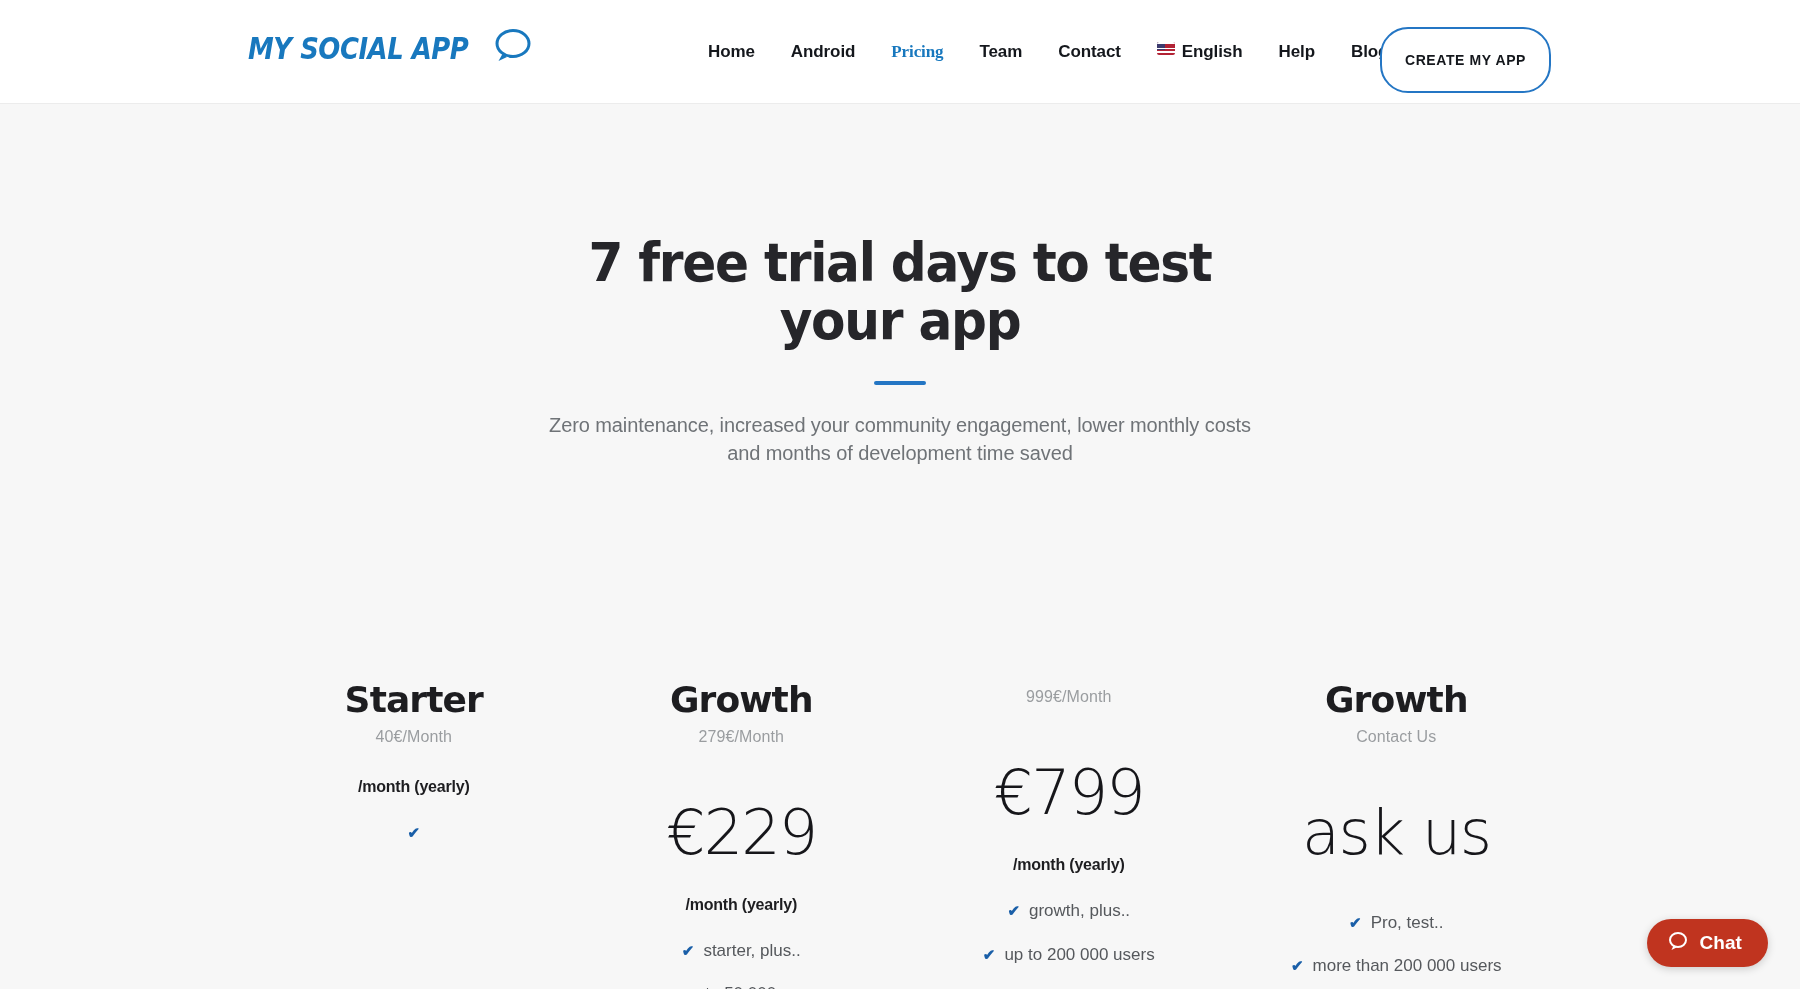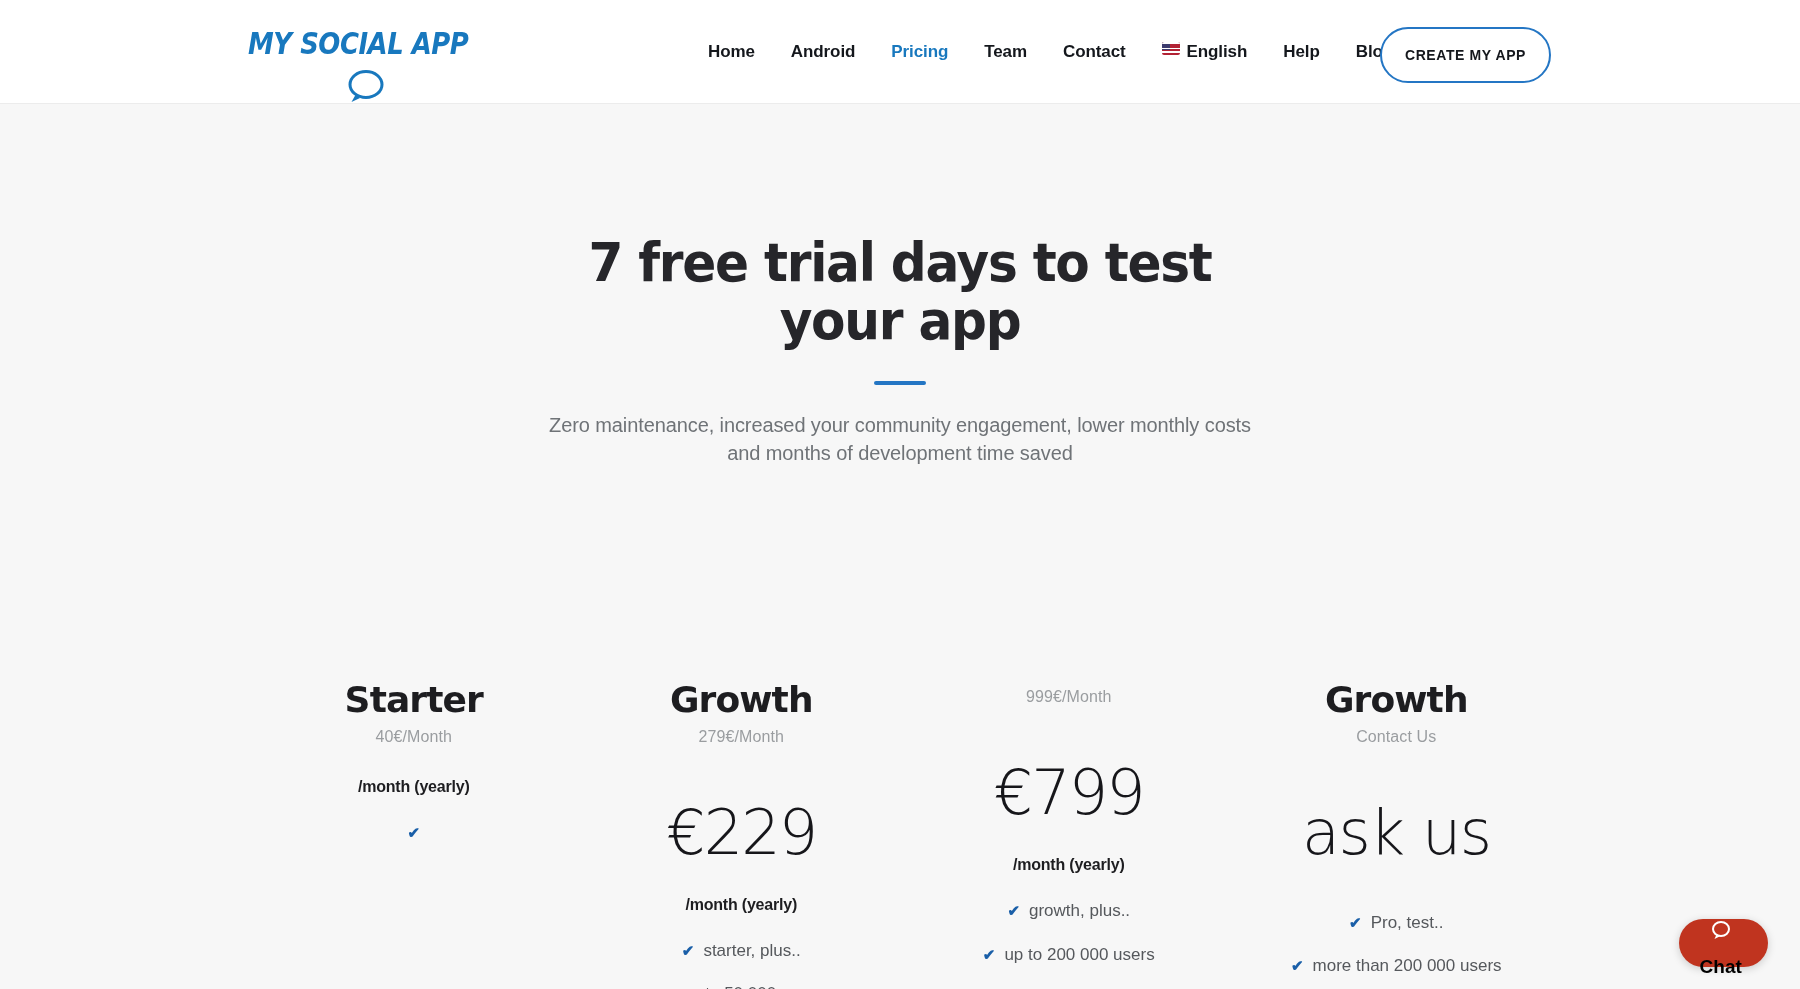--- a/index.html
+++ b/index.html
@@ -29,21 +29,20 @@
   }
 
   .logo {
     position:absolute;
     left:248px;
     top:28px;
     display:flex;
     align-items:center;
     gap:10px;
     cursor:pointer;
-    flex-direction:column;
   }
   .logo-text {
     font-family:"DejaVu Sans", sans-serif;
     font-weight:700;
     font-style:italic;
     font-size:27px;
     letter-spacing:-0.5px;
     color:#1878BE;
     white-space:nowrap;
     transform:scaleY(1.12) scaleX(0.96);
@@ -65,21 +64,21 @@
     font-weight:700;
     color:#14171c;
     padding:0 18px;
     white-space:nowrap;
     cursor:pointer;
     letter-spacing:-0.1px;
     display:flex;
     align-items:flex-start;
     gap:7px;
   }
-  .nav-item.active { color:#1878BE; }
+  .nav-item.active { color:#1878BE;font-family:Liberation Serif, serif; }
 
   .flag-icon {
     display:inline-block;
     width:18px; height:13px;
     border-radius:2px;
     position:relative;
     overflow:hidden;
     background:#b22234;
     flex:none;
   }
@@ -94,21 +93,21 @@
     position:absolute; left:0; top:0;
     width:8px; height:7.5px;
     background:#3c3b6e;
   }
 
   .cta-button {
     position:absolute;
     left:1380px;
     top:27px;
     width:171px;
-    height:56px;
+    height:66px;
     border:2px solid #2476c4;
     border-radius:28px;
     background:#ffffff;
     display:flex;
     align-items:center;
     justify-content:center;
     font-size:14px;
     font-weight:700;
     letter-spacing:0.6px;
     color:#14171c;
@@ -229,27 +228,26 @@
     position:fixed;
     right:32px;
     bottom:22px;
     height:48px;
     padding:0 26px 0 20px;
     background:#C0341F;
     border-radius:26px;
     display:flex;
     align-items:center;
     gap:10px;
-    color:#000000;
+    color:#ffffff;
     font-size:19px;
     font-weight:700;
     letter-spacing:0.1px;
     cursor:pointer;
     box-shadow:0 2px 8px rgba(0,0,0,0.18);
-    flex-direction:column;
   }
 </style>
 </head>
 <body>
 
 <div class="header">
 
   <div class="logo">
     <span class="logo-text">MY SOCIAL APP</span>
     <span class="logo-bubble">

